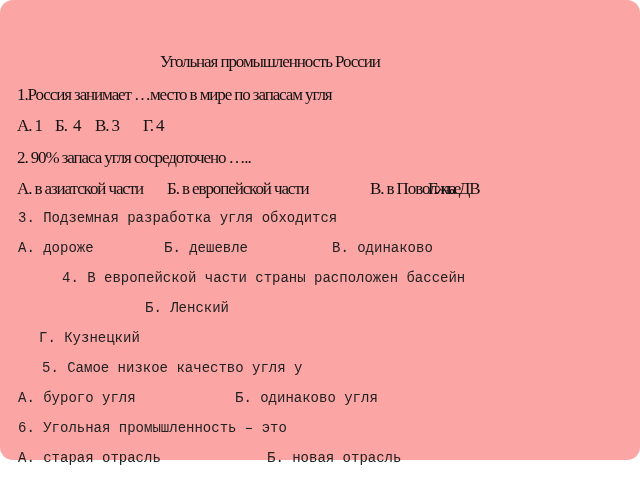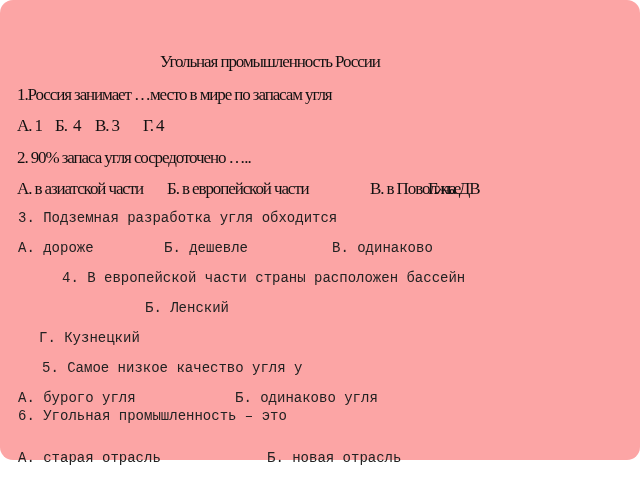--- a/index.html
+++ b/index.html
@@ -66,17 +66,17 @@
   <div class="opt reg" style="left:332px; top:240px;">В. одинаково</div>
 
   <div class="line reg" style="left:18px; top:270px;margin-left:44px;">4. В европейской части страны расположен бассейн</div>
   <div class="opt reg" style="left:145px; top:300px;">Б. Ленский</div>
   <div class="opt reg" style="left:39px; top:330px;">Г. Кузнецкий</div>
 
   <div class="line reg" style="left:27px; top:360px;margin-left:15px;">5. Самое низкое качество угля у</div>
   <div class="opt reg" style="left:18px; top:390px;">А. бурого угля</div>
   <div class="opt reg" style="left:235px; top:390px;">Б. одинаково угля</div>
 
-  <div class="line reg" style="left:18px; top:408px;">6. Угольная промышленность – это</div>
+  <div class="line reg" style="left:18px; top:420px;">6. Угольная промышленность – это</div>
   <div class="opt reg" style="left:267px; top:450px;">Б. новая отрасль</div>
   <div class="opt reg" style="left:18px; top:450px;">А. старая отрасль</div>
 
 </div>
 
 </body></html>

